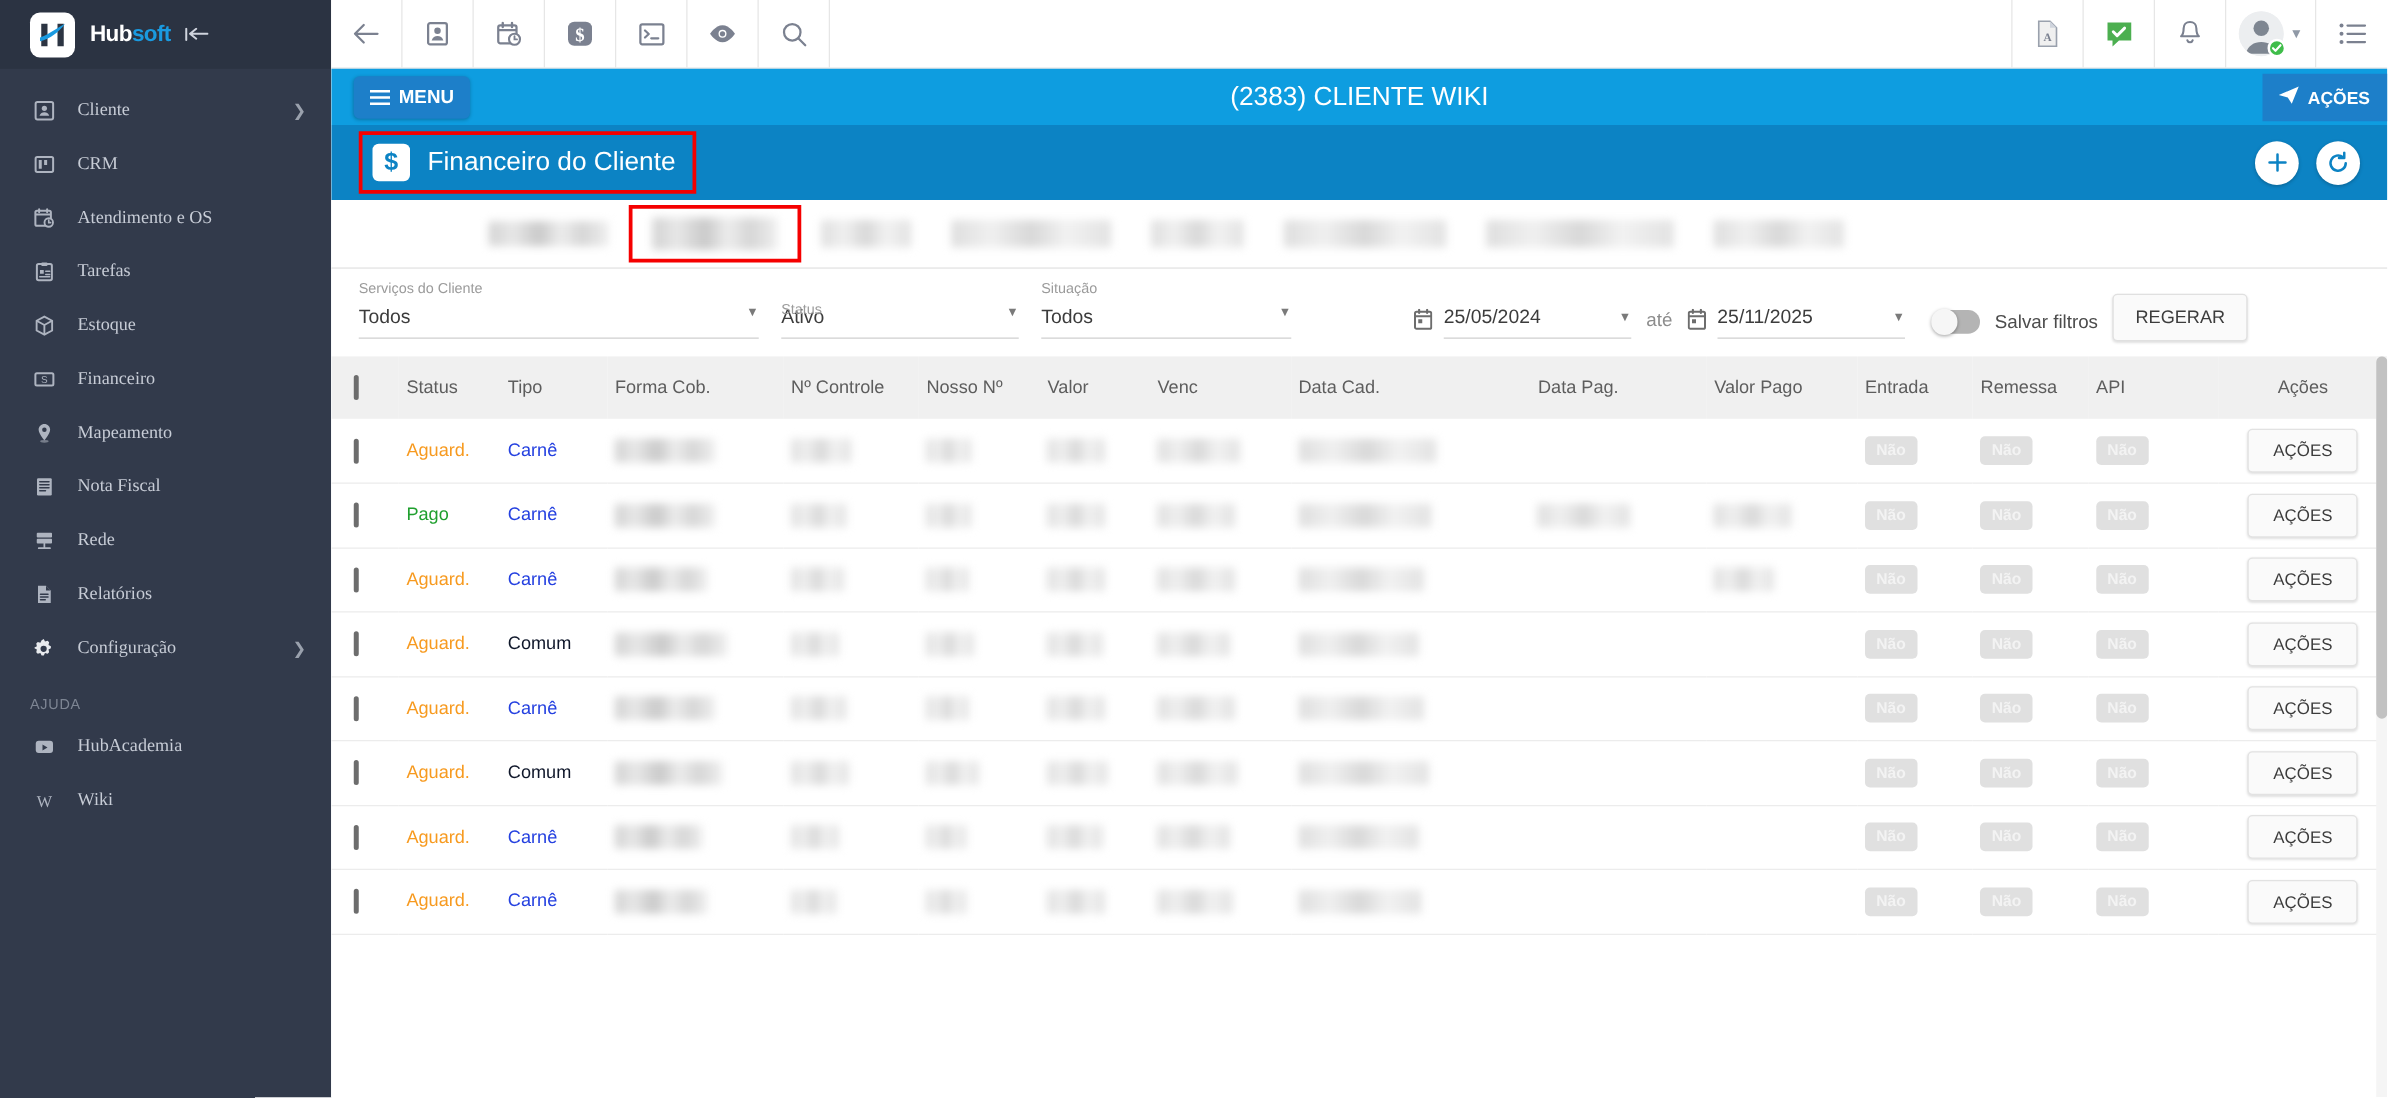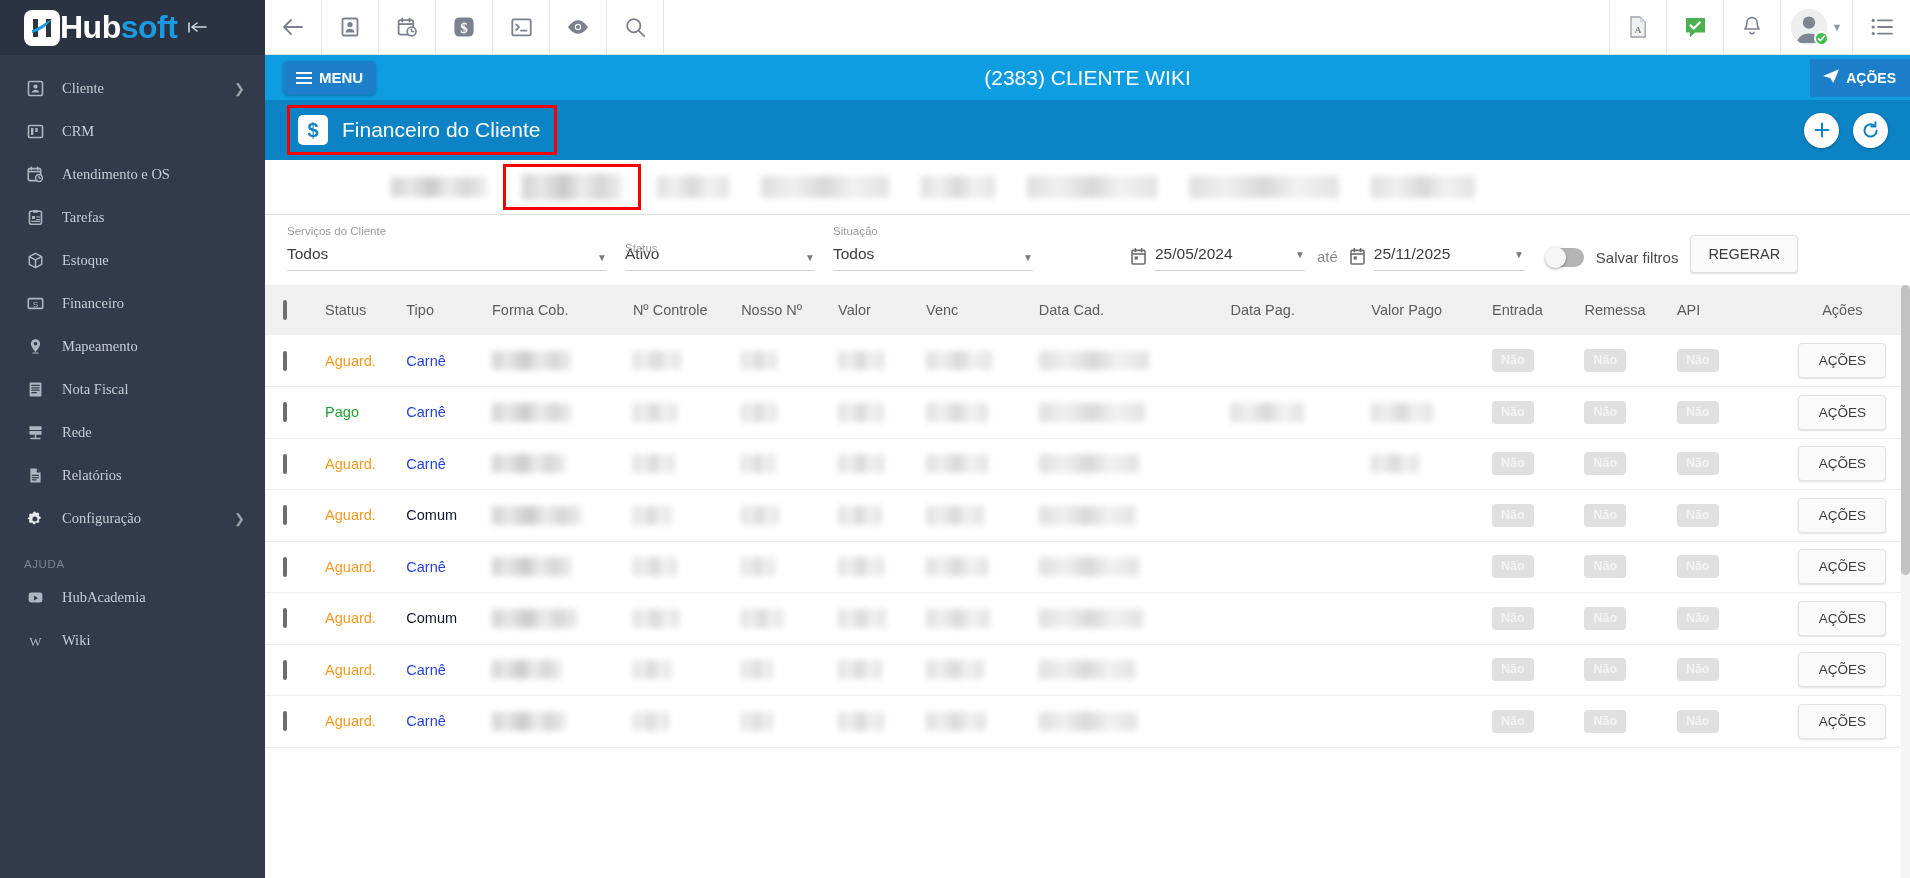--- a/index.html
+++ b/index.html
@@ -24,21 +24,22 @@
     display: flex; align-items: center;
     padding-left: 24px;
   }
   .brand-logo {
     width: 36px; height: 36px; border-radius: 8px;
     background: #ffffff;
     display: flex; align-items: center; justify-content: center;
     flex: 0 0 36px;
   }
   .brand-text {
-    font-size: 32px; font-weight: bold; letter-spacing: -0.5px;
+    margin-left: 12px;
+    font-size: 18px; font-weight: bold; letter-spacing: -0.5px;
     color: #ffffff; white-space: nowrap;
   }
   .brand-text .soft { color: #1a9ae0; }
   .brand-collapse {
     margin-left: 10px; color: #cfd4dd; font-size: 18px; line-height: 1;
     cursor: pointer;
   }
   .sidebar-nav { flex: 1 1 auto; padding-top: 12px; overflow: hidden; }
   .nav-item {
     display: flex; align-items: center;
@@ -180,21 +181,21 @@
     position: relative;
   }
   .field { position: relative; padding-bottom: 6px; }
   .field-label {
     font-size: 11.5px; color: #9b9b9b;
     position: absolute; top: -24px; left: 0; white-space: nowrap;
   }
   .field-val {
     font-size: 15.5px; color: #3c3c3c;
     border-bottom: 1px solid #cfcfcf;
-    display: flex; align-items: flex-end; justify-content: space-between;
+    display: flex; align-items: flex-start; justify-content: space-between;
     padding-bottom: 7px;
   }
   .caret { color: #7a7a7a; font-size: 10px; margin-left: 10px; }
   .f-servicos { width: 320px; margin-right: 18px; }
   .f-status { width: 190px; margin-right: 18px; }
   .f-situacao { width: 200px; }
   .date-group { display: flex; align-items: flex-end; margin-left: 98px; }
   .date-field { display: flex; align-items: center; gap: 9px; padding-bottom: 6px; }
   .cal-ico { color: #6d6d6d; }
   .date-val {

